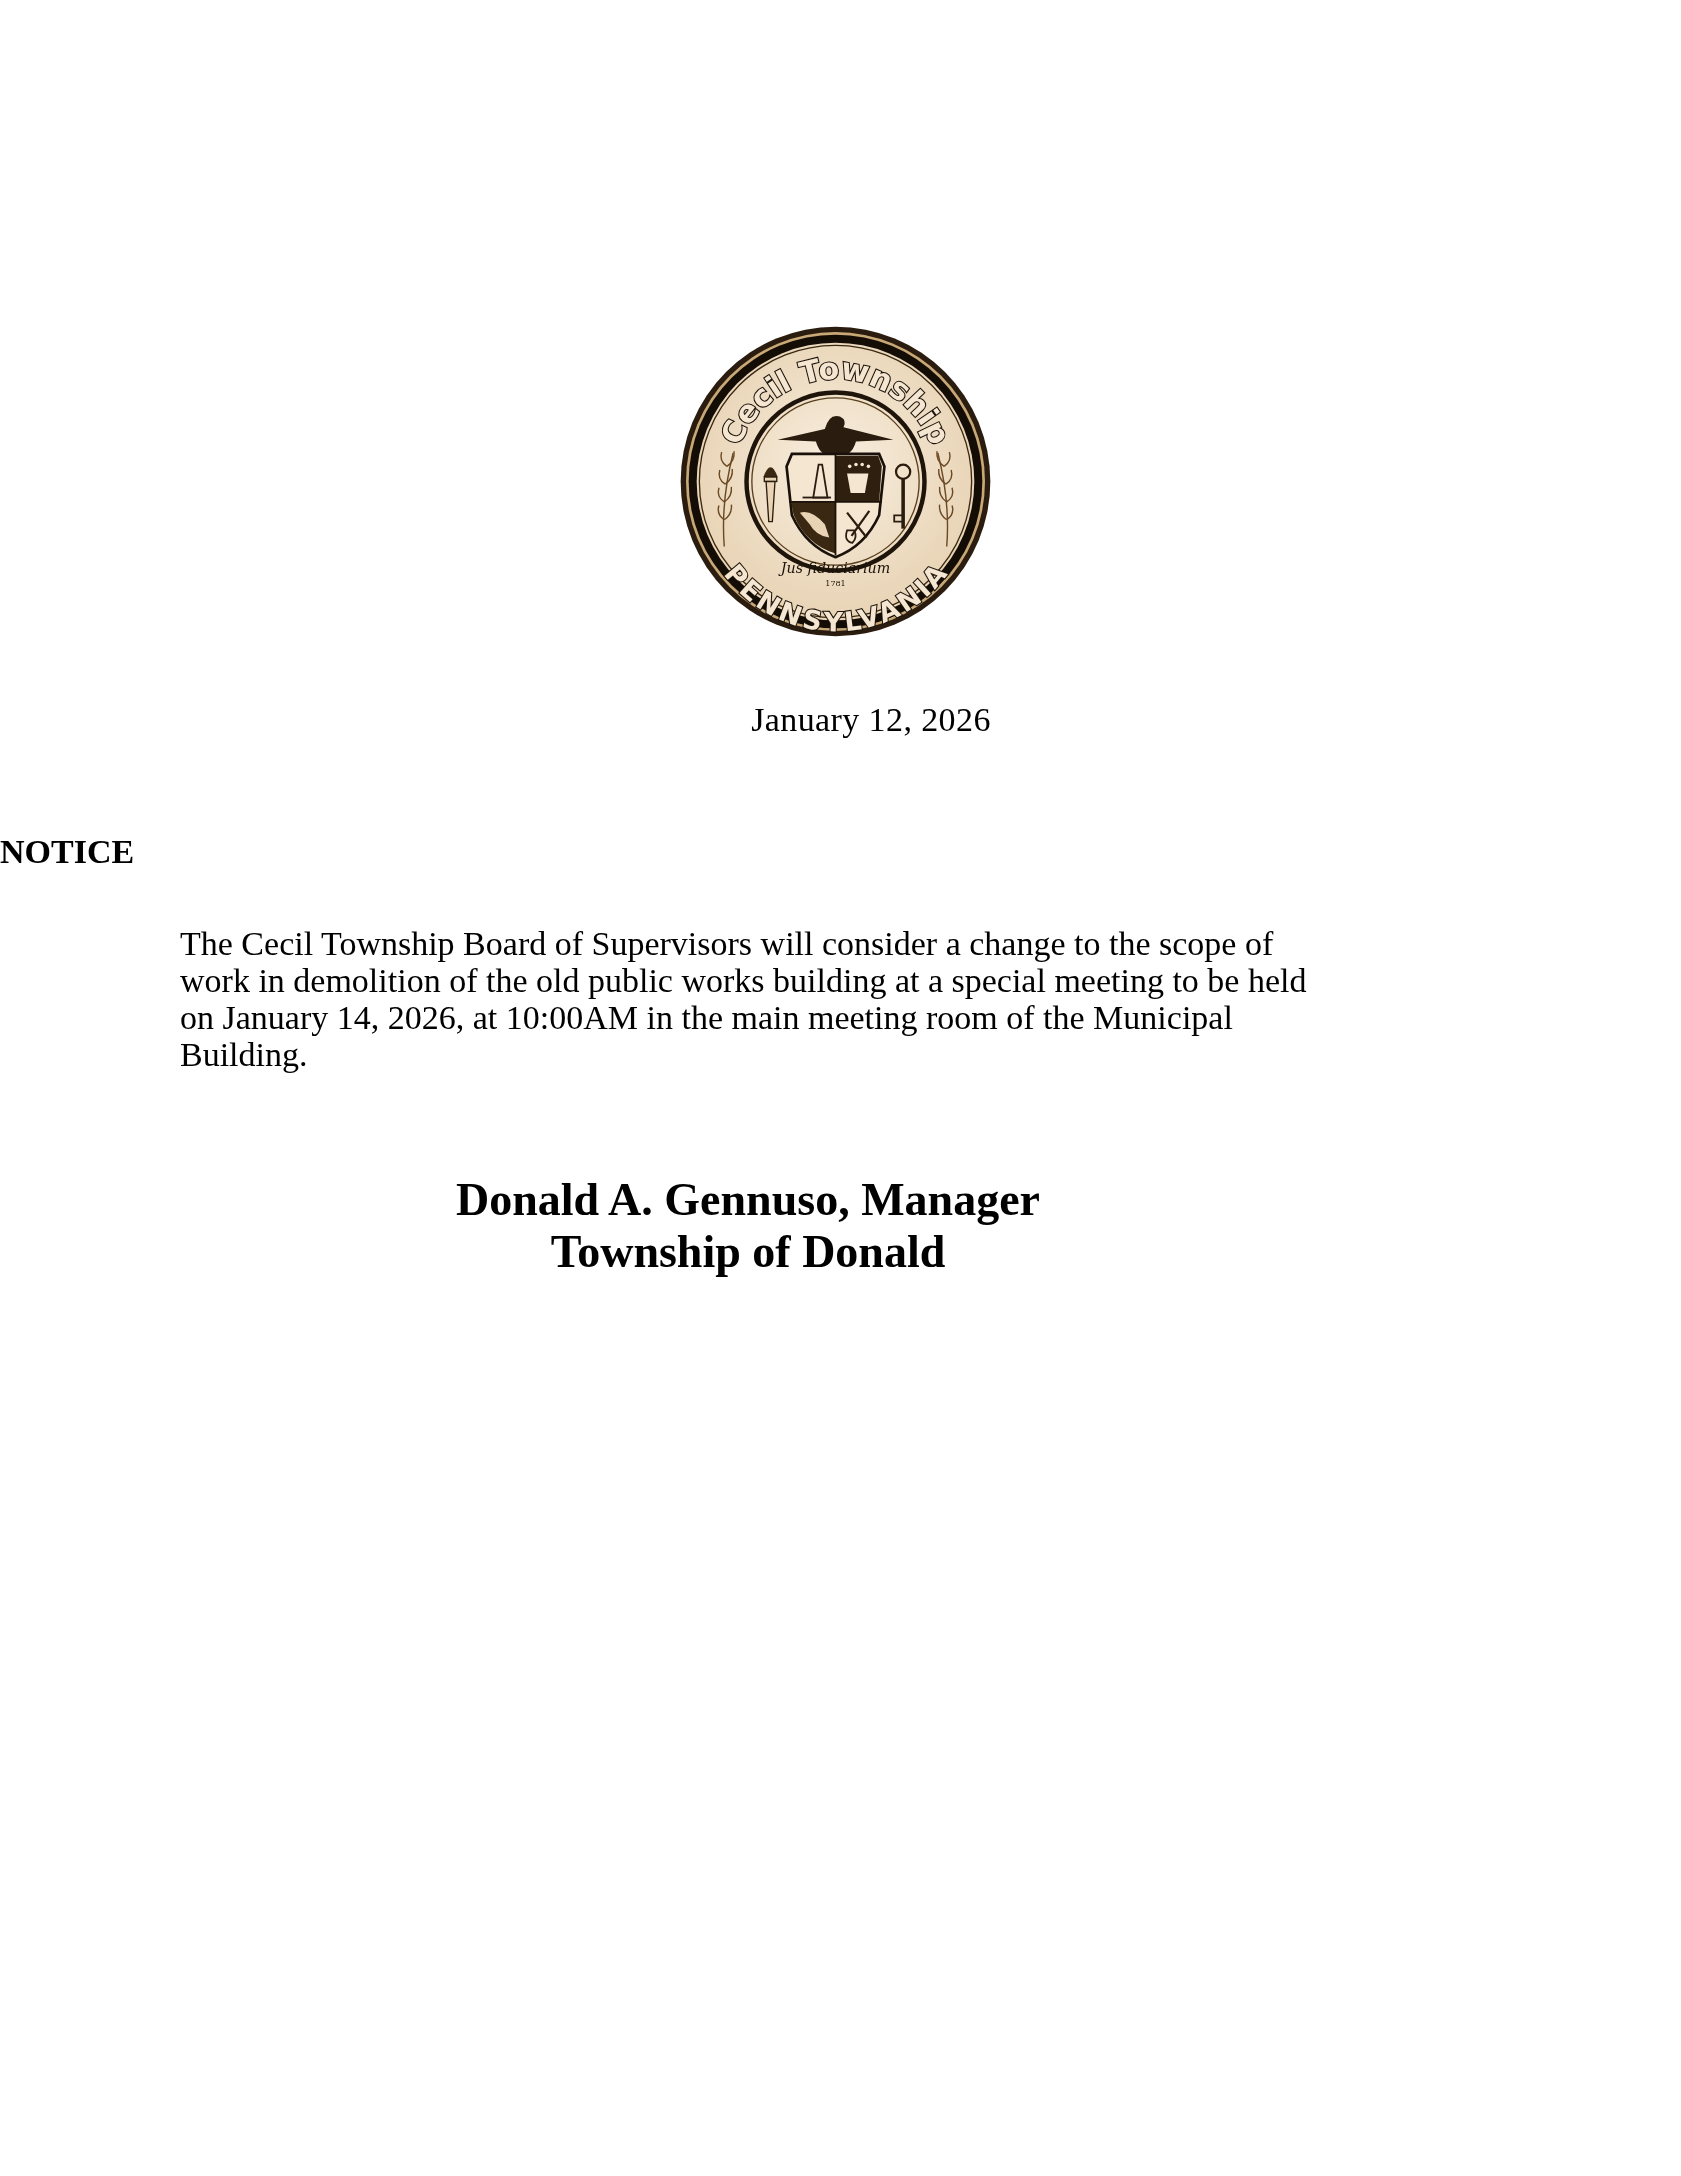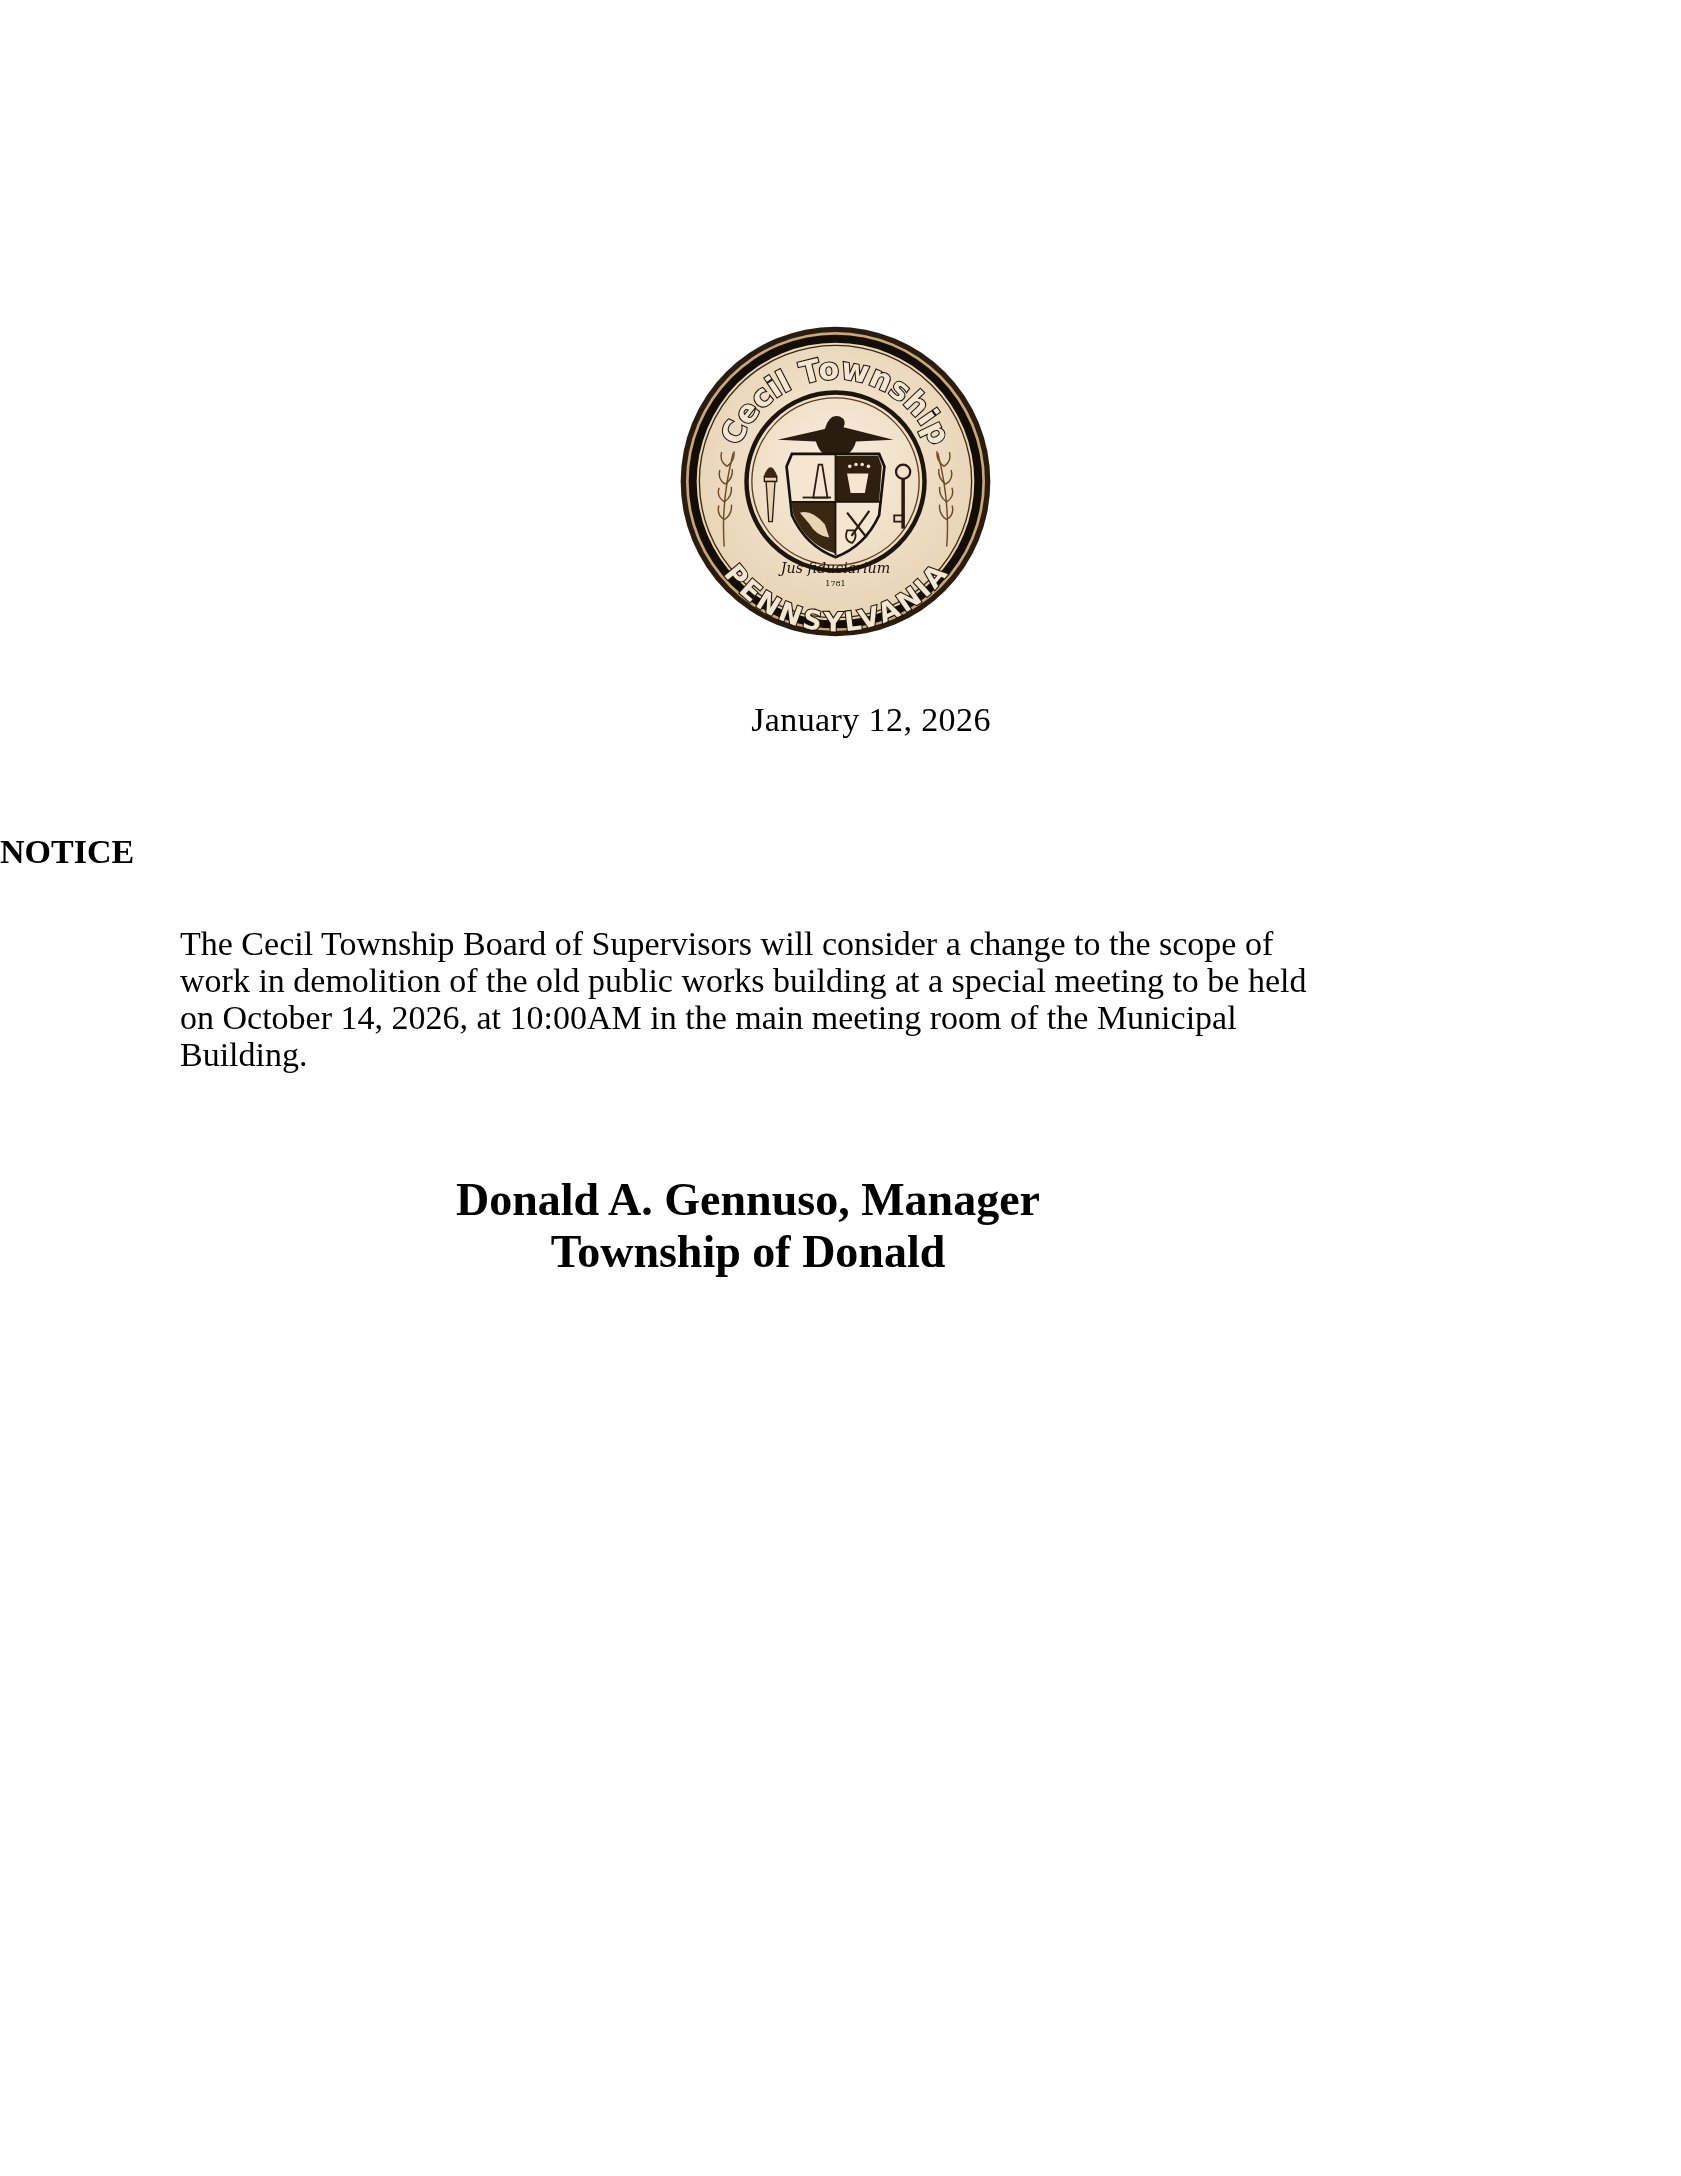--- a/index.html
+++ b/index.html
@@ -169,21 +169,21 @@
     </svg>
   </div>
 
   <div class="date">January 12, 2026</div>
 
   <div class="notice-heading">NOTICE</div>
 
   <div class="body-text">
     <span class="line">The Cecil Township Board of Supervisors will consider a change to the scope of</span>
     <span class="line">work in demolition of the old public works building at a special meeting to be held</span>
-    <span class="line">on October 14, 2026, at 10:00AM in the main meeting room of the Municipal</span>
+    <span class="line">on January 14, 2026, at 10:00AM in the main meeting room of the Municipal</span>
     <span class="line">Building.</span>
   </div>
 
   <div class="signature">
     <span class="line">Donald A. Gennuso, Manager</span>
     <span class="line">Township of Donald</span>
   </div>
 
 </div>
 

